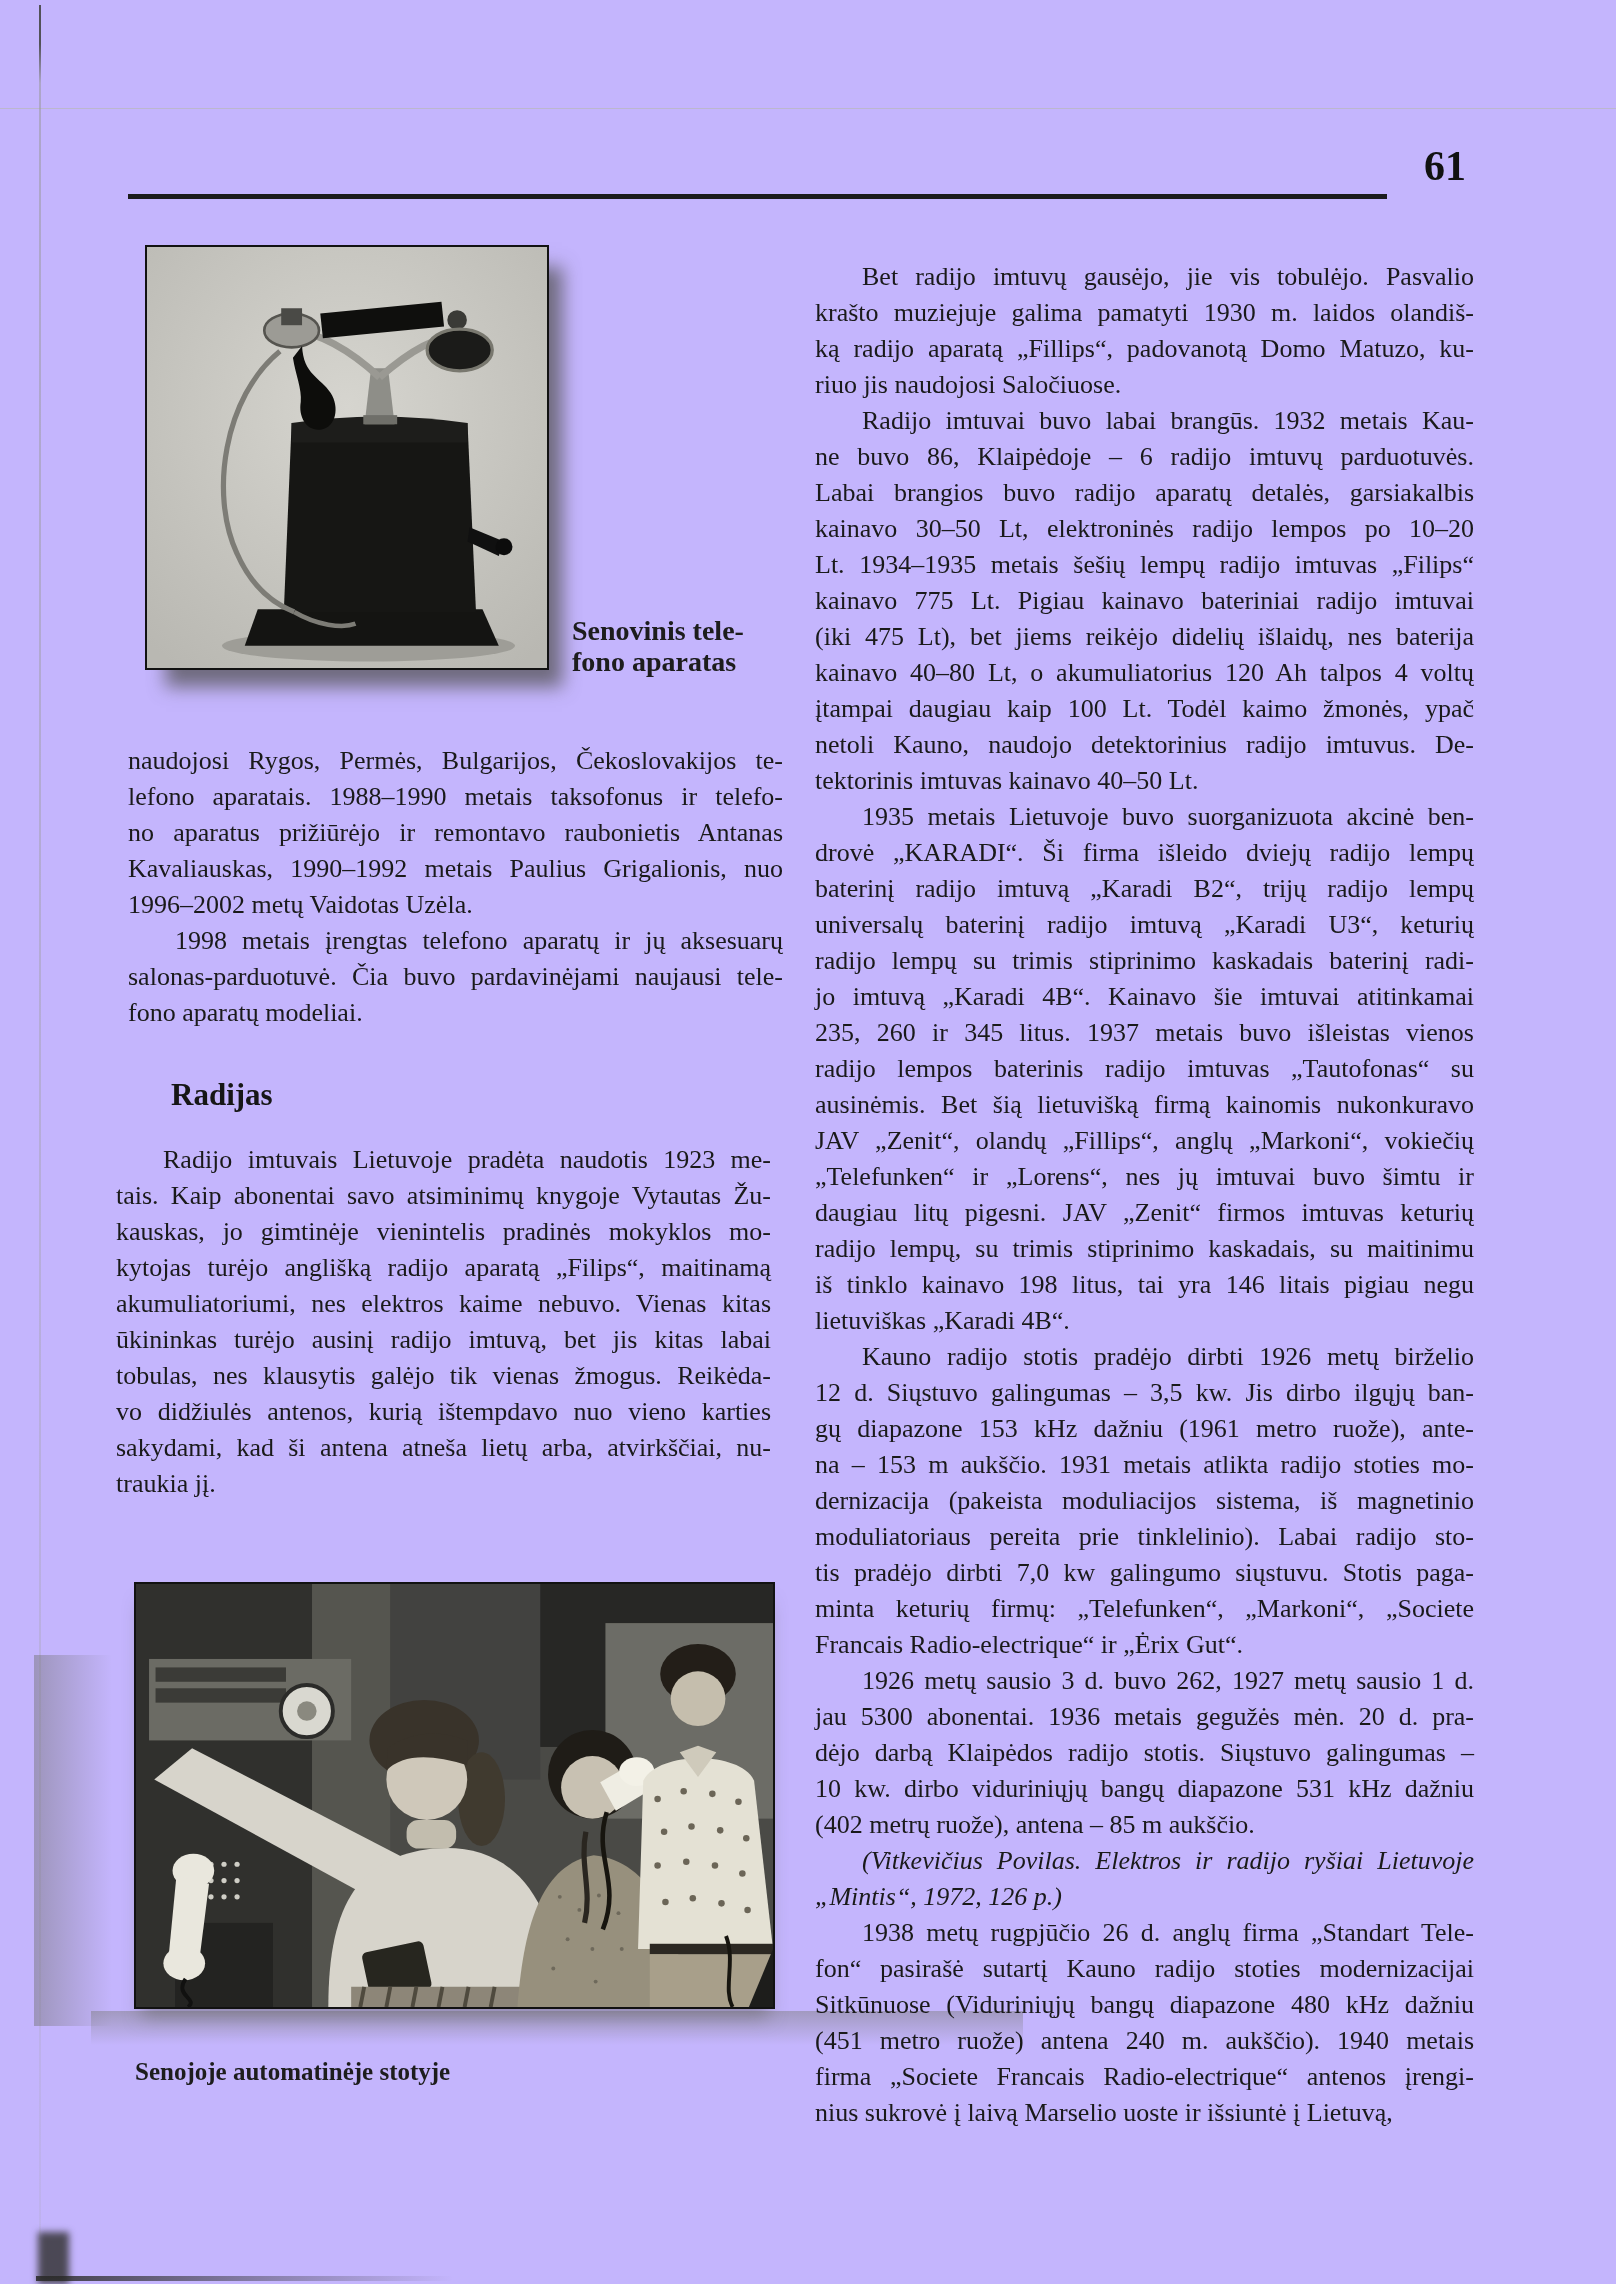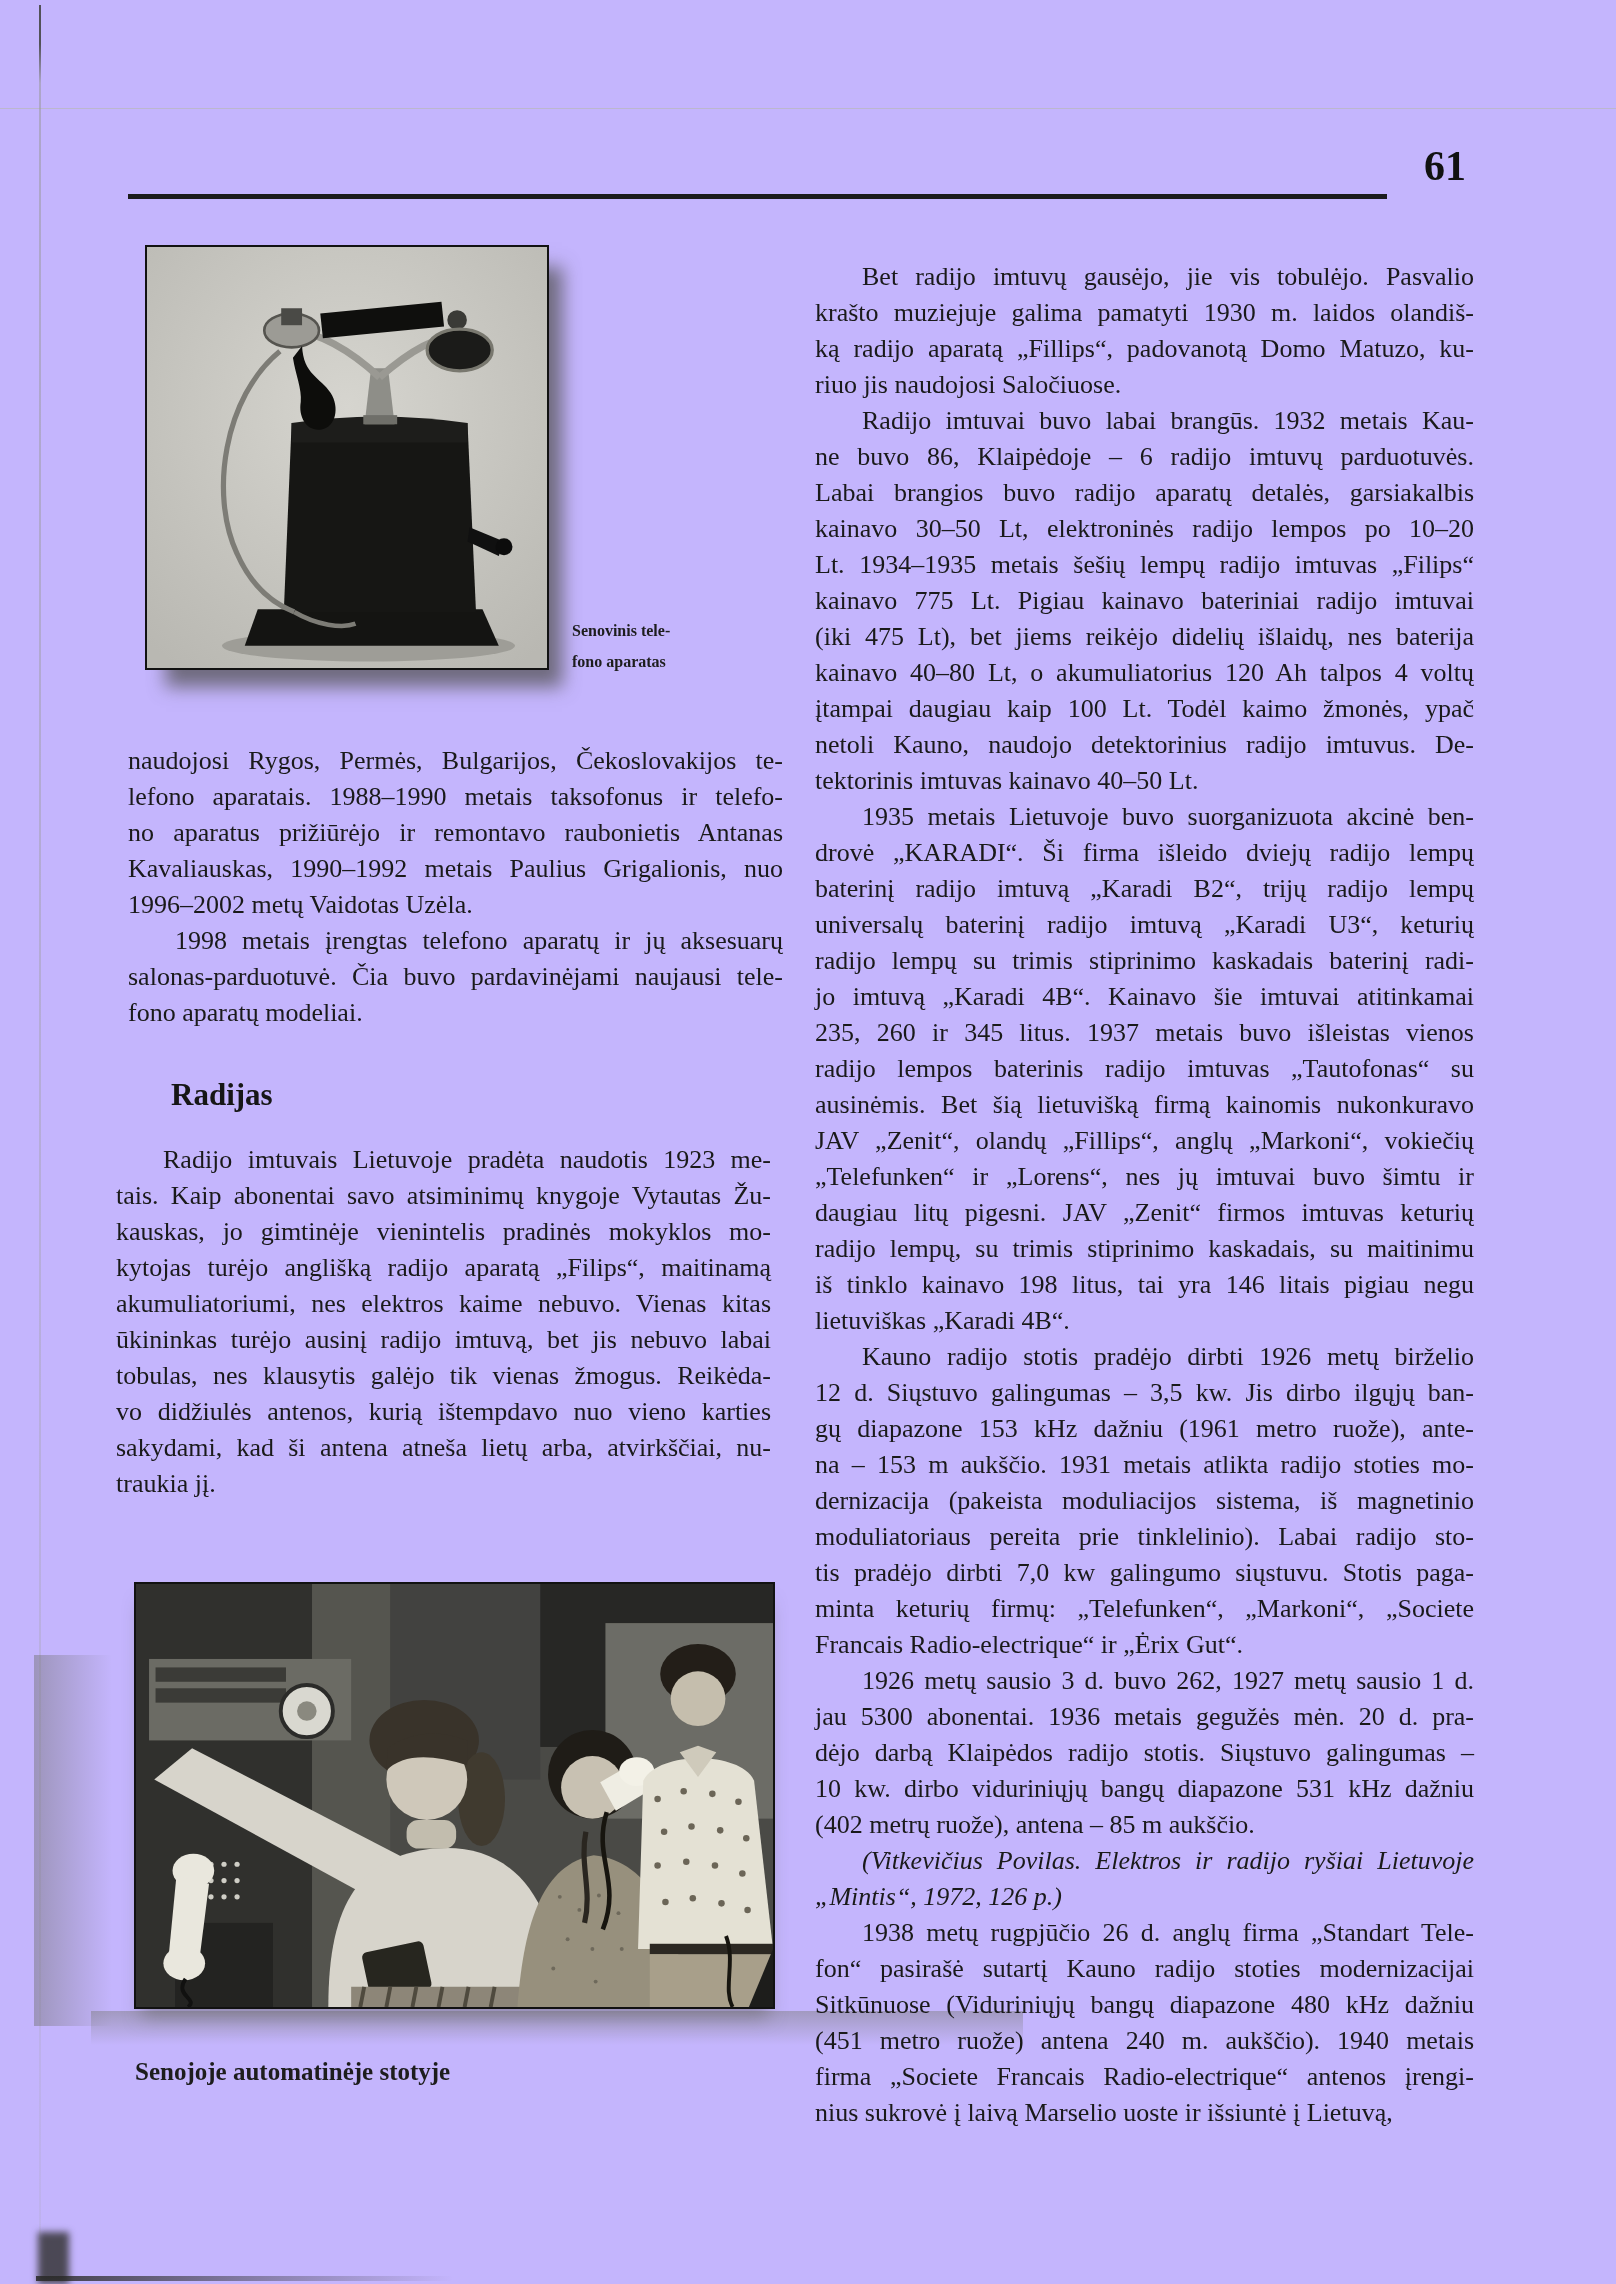--- a/index.html
+++ b/index.html
@@ -32,21 +32,21 @@
   .tl.it{font-style:italic;}
   .section-heading{position:absolute;left:171px;top:1077px;font-size:31px;font-weight:bold;color:#161616;}
   
   .photo{position:absolute;border:2.6px solid #121212;background:#c9c9c4;}
   #photo-telephone{left:145px;top:245px;width:400px;height:421px;
     box-shadow:17px 19.5px 17px -2.6px rgba(75,75,72,.7);}
   #photo-station{left:134px;top:1582px;width:637px;height:423px;
     box-shadow:0 15.6px 17px -6.5px rgba(95,95,92,.5);}
   .photo svg{display:block;width:100%;height:100%;}
   .caption{position:absolute;font-weight:bold;color:#1d1d1d;}
-  #caption-telephone{left:572px;top:615px;width:209px;font-size:16px;line-height:31px;}
+  #caption-telephone{left:572px;top:615px;width:209px;font-size:28px;line-height:31px;}
   #caption-station{left:135px;top:2058px;width:586px;font-size:25px;}
 </style>
 </head>
 <body>
 
 <div id="page">
 
   <div class="scan-hline"></div>
   <div class="scan-vline"></div>
   <div class="spine-shadow"></div>
@@ -111,21 +111,21 @@
     </div>
 
   <div class="section-heading">Radijas</div>
 
   <div class="col" style="left:116px;top:1142px;width:655px;">
       <div class="tl in">Radijo imtuvais Lietuvoje pradėta naudotis 1923 me-</div>
       <div class="tl">tais. Kaip abonentai savo atsiminimų knygoje Vytautas Žu-</div>
       <div class="tl">kauskas, jo gimtinėje vienintelis pradinės mokyklos mo-</div>
       <div class="tl">kytojas turėjo anglišką radijo aparatą „Filips“, maitinamą</div>
       <div class="tl">akumuliatoriumi, nes elektros kaime nebuvo. Vienas kitas</div>
-      <div class="tl">ūkininkas turėjo ausinį radijo imtuvą, bet jis nebuvo labai</div>
+      <div class="tl">ūkininkas turėjo ausinį radijo imtuvą, bet jis kitas labai</div>
       <div class="tl">tobulas, nes klausytis galėjo tik vienas žmogus. Reikėda-</div>
       <div class="tl">vo didžiulės antenos, kurią ištempdavo nuo vieno karties</div>
       <div class="tl">sakydami, kad ši antena atneša lietų arba, atvirkščiai, nu-</div>
       <div class="tl end">traukia jį.</div>
     </div>
 
   <div class="photo" id="photo-station">
     <svg viewBox="0 0 977 649" preserveAspectRatio="none">
       <rect x="0" y="0" width="977" height="649" fill="#4a4a46"></rect>
 

